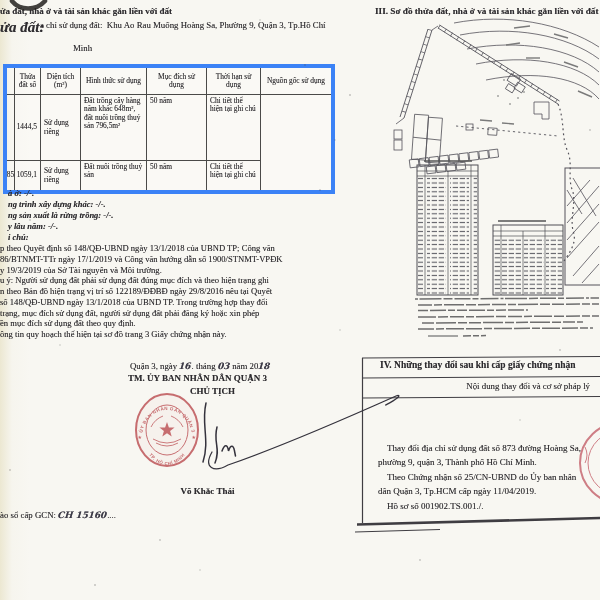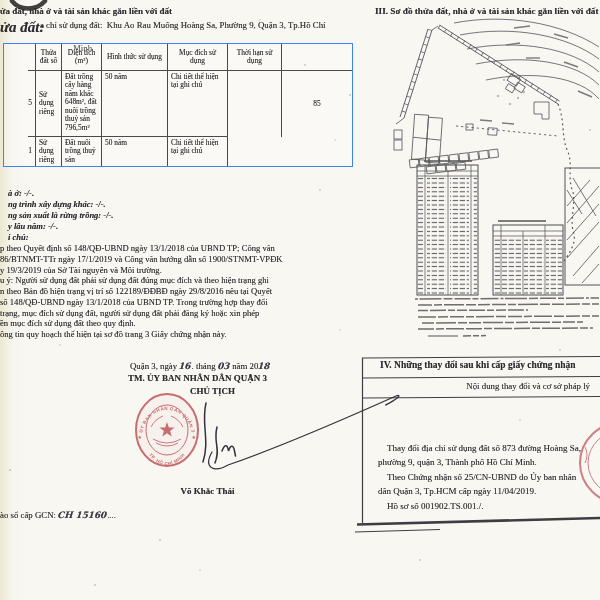--- a/index.html
+++ b/index.html
@@ -18,28 +18,27 @@
   .hand{font-family:"DejaVu Serif", serif;font-style:italic;font-weight:bold;color:#3b3947;display:inline-block;transform:skewX(-6deg);}
 
   
   .hL   {left:0;top:6px;font-size:9px;white-space:nowrap;}
   .sub1 {left:0;top:19px;font-size:15px;white-space:nowrap;}
   .addr {left:0;top:20px;font-size:8.8px;white-space:nowrap;margin-left:40px;}
   .addr2{left:73px;top:43px;font-size:8.8px;}
 
   
   .landtable{
-    left:3px;top:43px;width:324px;height:122px;
+    left:3px;top:64px;width:324px;height:122px;
     display:grid;
     grid-template-columns:8px 26px 40px 66px 60px 54px 70px;
     grid-template-rows:27px 66px 29px;
-    border:1px solid #3b82f6;
+    border:4px solid #3b82f6;
     font-size:7.4px;line-height:1.14;
     background:rgba(255,255,255,0.25);
-    padding-left:24px;
   }
   .tc{border-right:1px solid #4a4a48;border-bottom:1px solid #4a4a48;box-sizing:border-box;padding:2px 3px;overflow:hidden;}
   .tc:nth-child(7n){border-right:none;}
   .tc.lastrow{border-bottom:none;}
   .tc.hd{display:flex;align-items:center;justify-content:center;text-align:center;}
   .tc.vc{display:flex;align-items:center;justify-content:center;text-align:center;}
   .tc.vr{display:flex;align-items:center;justify-content:flex-end;text-align:right;}
   .tc.vl{display:flex;align-items:center;justify-content:flex-start;text-align:left;}
 
   .assets{left:8px;top:188px;font-size:8.5px;line-height:10.9px;font-weight:bold;font-style:italic;white-space:nowrap;}
@@ -72,20 +71,21 @@
 </div>
 <div class="abs addr2 scan">Minh</div>
 
 <div class="abs landtable scan">
   <div class="tc hd"></div>
   <div class="tc hd">Thửa đất số</div>
   <div class="tc hd">Diện tích (m²)</div>
   <div class="tc hd">Hình thức sử dụng</div>
   <div class="tc hd">Mục đích sử dụng</div>
   <div class="tc hd">Thời hạn sử dụng</div>
+  <div class="tc hd">Nguồn gốc sử dụng</div>
 
   <div class="tc"></div>
   <div class="tc vr">1444,5</div>
   <div class="tc vl">Sử dụng riêng</div>
   <div class="tc">Đất trồng cây hàng năm khác 648m², đất nuôi trồng thuỷ sản 796,5m²</div>
   <div class="tc">50 năm</div>
   <div class="tc">Chi tiết thể hiện tại ghi chú</div>
 
   <div class="tc lastrow"></div>
   <div class="tc lastrow vc">85</div>

